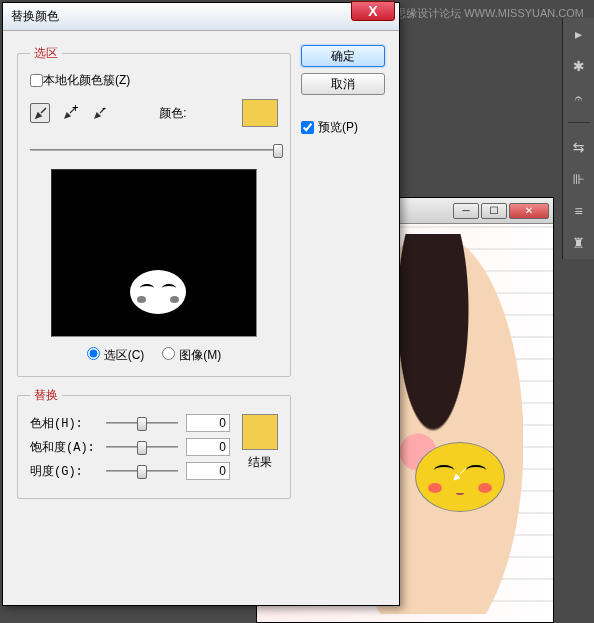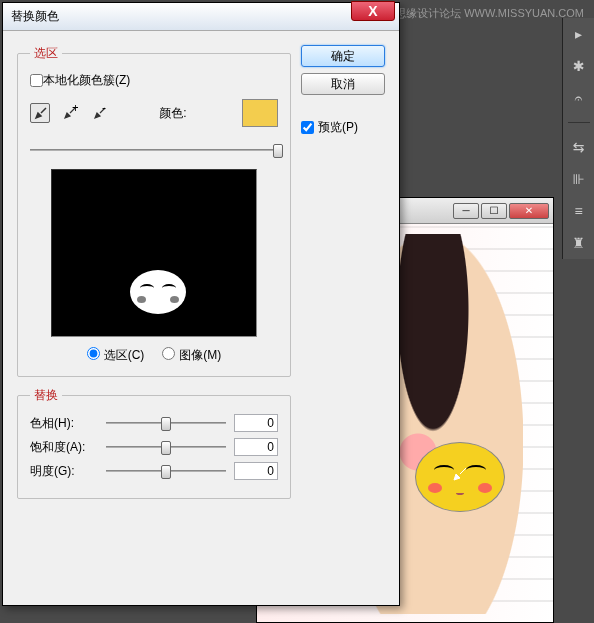--- a/index.html
+++ b/index.html
@@ -60,21 +60,21 @@
 .white-face { position: absolute; left: 78px; top: 100px; width: 56px; height: 44px; background: #fff; border-radius: 50%; }
 .white-face::before { content: ""; position: absolute; left: 10px; top: 14px; width: 14px; height: 6px; border-top: 2px solid #000; border-radius: 50% 50% 0 0; }
 .white-face::after { content: ""; position: absolute; right: 10px; top: 14px; width: 14px; height: 6px; border-top: 2px solid #000; border-radius: 50% 50% 0 0; }
 .wf-cheek-l { position: absolute; left: 7px; top: 26px; width: 9px; height: 7px; background: #000; border-radius: 50%; opacity: 0.5; }
 .wf-cheek-r { position: absolute; right: 7px; top: 26px; width: 9px; height: 7px; background: #000; border-radius: 50%; opacity: 0.5; }
 
 .radio-row { display: flex; justify-content: center; gap: 18px; margin-top: 6px; }
 .radio-row label { display: flex; align-items: flex-start; gap: 4px; }
 
 .replace-row { display: flex; align-items: center; margin-bottom: 6px; }
-.replace-row .lbl { width: 68px; }
+.replace-row .lbl { width: 68px; font-family: Liberation Mono, monospace; }
 .replace-row .slide-wrap { flex: 1; position: relative; height: 18px; margin: 0 8px; }
 .replace-row .slide-wrap .line { position: absolute; top: 8px; left: 0; right: 0; height: 2px; background: #b0b0b0; border-top: 1px solid #888; }
 .replace-row .slide-wrap .thumb { position: absolute; top: 3px; left: 50%; width: 10px; height: 14px; background: linear-gradient(#fff,#ccc); border: 1px solid #666; border-radius: 2px; transform: translateX(-50%); }
 
 .result-col { display: flex; flex-direction: column; align-items: center; gap: 4px; margin-left: 6px; }
 
 .btn { height: 22px; border: 1px solid #888; border-radius: 3px; background: linear-gradient(#fff,#e0e0e0); display: flex; align-items: center; justify-content: center; padding: 0 4px; }
 .btn-primary { border: 1px solid #2a7de0; box-shadow: 0 0 2px #5af; background: linear-gradient(#eaf6ff,#bde0ff); }
 
 .preview-check { display: flex; align-items: center; gap: 4px; margin-top: 6px; }
@@ -203,20 +203,24 @@
             </div>
             <div class="replace-row">
               <span class="lbl">明度(G):</span>
               <div class="slide-wrap">
                   <div class="line"></div>
                   <div class="thumb"></div>
                 </div>
               <input class="num-plain" value="0" style="">
             </div>
           </div>
+          <div class="result-col">
+            <div class="swatch swatch-yellow" style="height:36px;width:36px"></div>
+            <span>结果</span>
+          </div>
         </div>
       </fieldset>
     </div>
 
     <div class="right-col">
       <div class="btn btn-primary">确定</div>
       <div class="btn">取消</div>
       <div style="height:6px"></div>
       <div class="preview-check">
         <input type="checkbox" checked="" style="">

